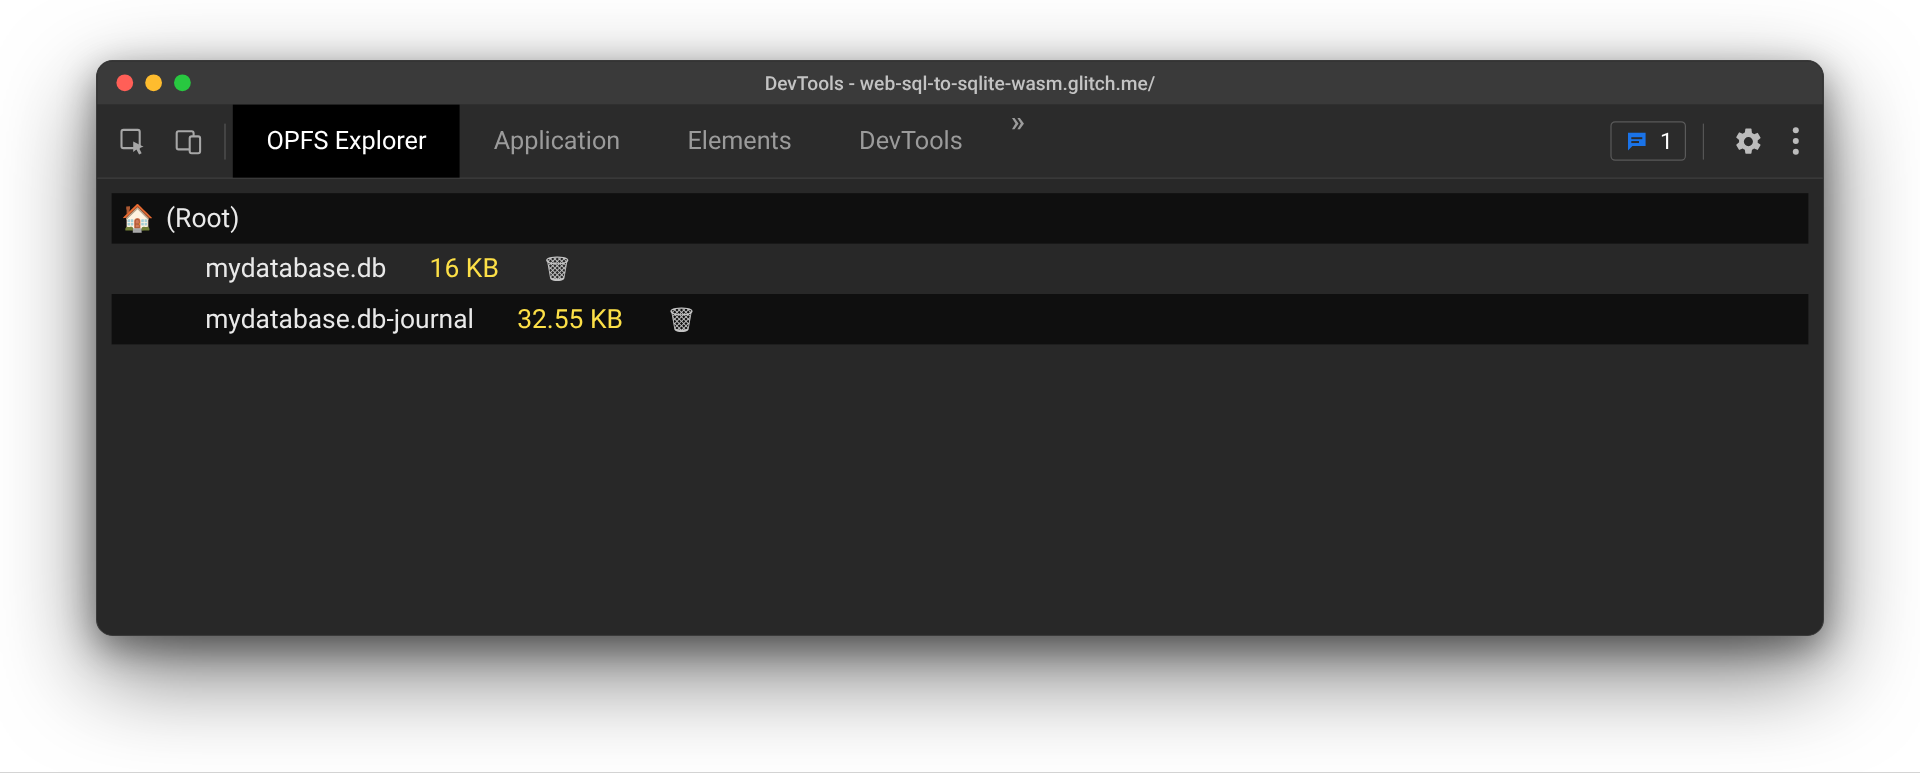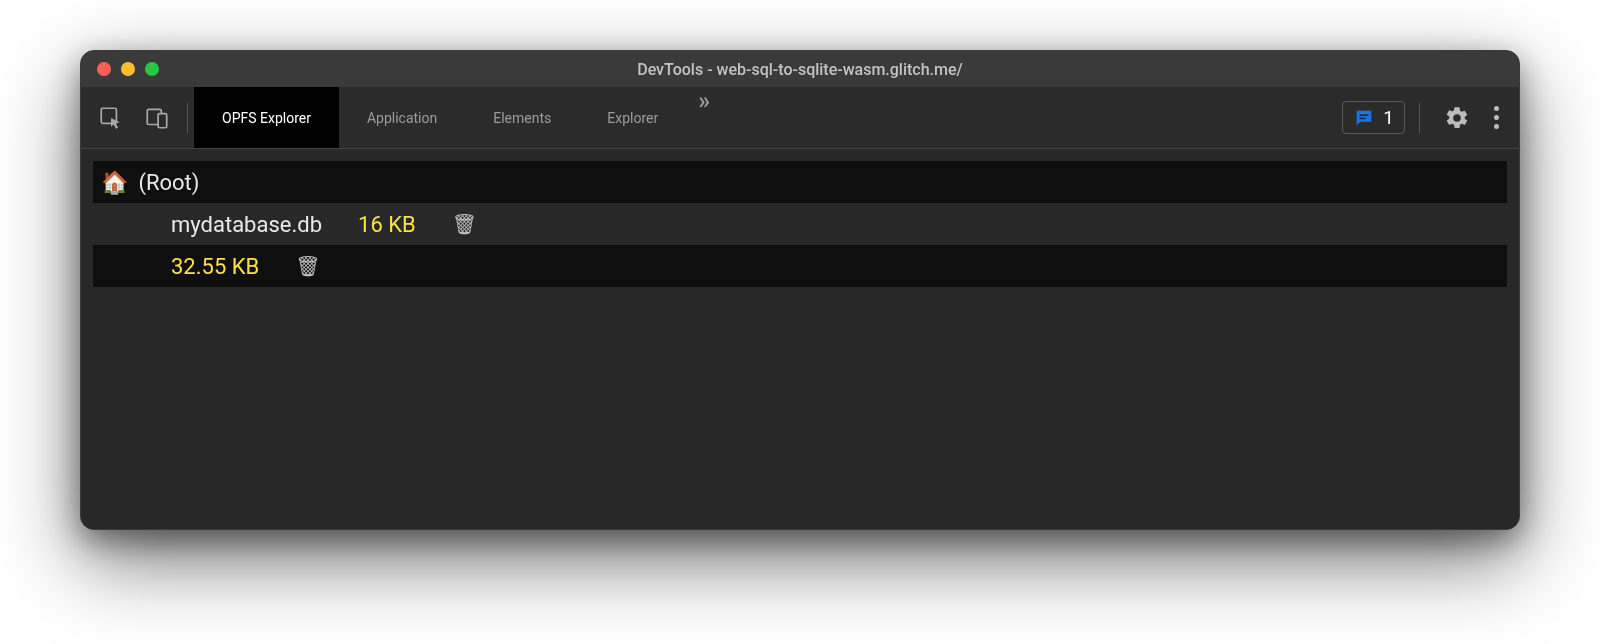--- a/index.html
+++ b/index.html
@@ -89,21 +89,21 @@
   .tabs {
     display: flex;
     align-items: stretch;
     height: 100%;
   }
   .tab {
     padding: 0 28px;
     display: flex;
     align-items: center;
     color: #9b9b9b;
-    font-size: 14px;
+    font-size: 21px;
     cursor: pointer;
   }
   .tab.active {
     background: #000000;
     color: #ffffff;
   }
   .chevrons {
     color: #9b9b9b;
     font-size: 24px;
     padding: 0 12px;
@@ -205,21 +205,21 @@
       <div class="tab active">
         <span>OPFS Explorer</span>
       </div>
       <div class="tab">
         <span>Application</span>
       </div>
       <div class="tab">
         <span>Elements</span>
       </div>
       <div class="tab">
-        <span>Explorer</span>
+        <span>DevTools</span>
       </div>
       <div class="chevrons">
         <span>»</span>
       </div>
     </div>
 
     <div class="toolbar-right">
       <div class="badge">
         <svg viewBox="0 0 24 24">
           <path d="M4 4h16v12H8l-4 4V4z"></path>
@@ -248,18 +248,19 @@
     <div class="row dark">
       <span class="root-icon">🏠</span>
       <span class="file-name">(Root)</span>
     </div>
     <div class="row indent">
       <span class="file-name">mydatabase.db</span>
       <span class="file-size">16 KB</span>
       <span class="trash">🗑</span>
     </div>
     <div class="row dark indent">
+      <span class="file-name">mydatabase.db-journal</span>
       <span class="file-size">32.55 KB</span>
       <span class="trash">🗑</span>
     </div>
   </div>
 
 </div>
 
 </body></html>

